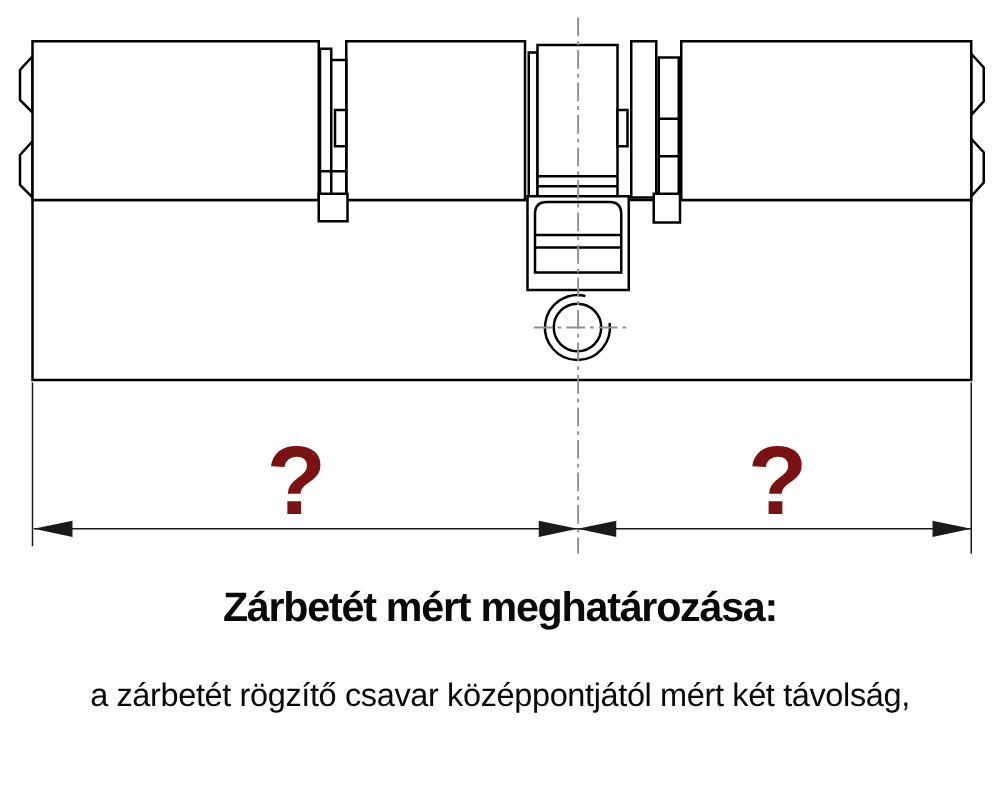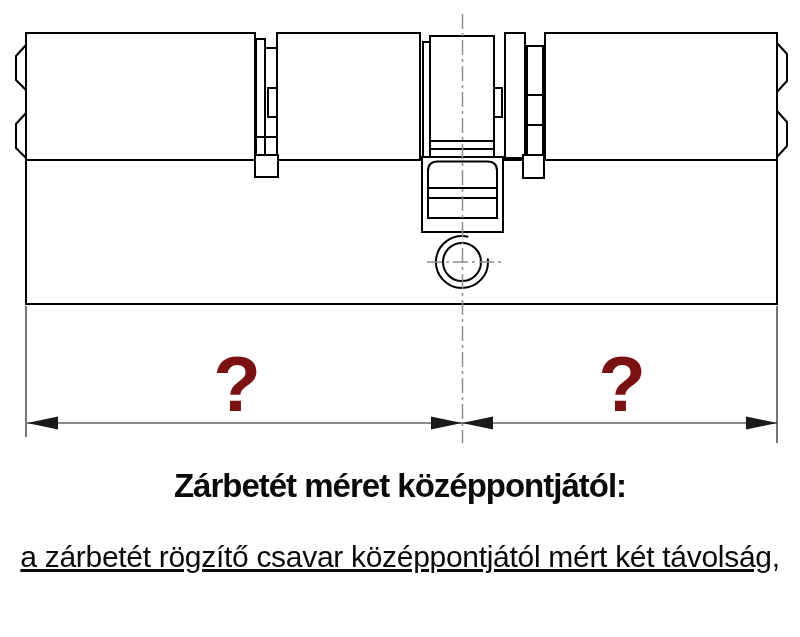--- a/index.html
+++ b/index.html
@@ -61,25 +61,24 @@
   .caption h1 {
     margin: 6px 0 0 0;
     font-size: 33px;
     line-height: 40px;
     font-weight: 700;
     letter-spacing: -1px;
     color: #0a0a0a;
   }
   .caption p {
     margin: 32px 0 0 0;
-    font-size: 30px;
+    font-size: 26px;
     line-height: 37px;
     letter-spacing: -0.3px;
     color: #0a0a0a;
-    text-decoration: underline;
   }
 </style>
 </head>
 <body>
 
 <div class="page">
 
   <svg class="diagram" viewBox="0 0 800 460">
 
     <g>
@@ -156,19 +155,19 @@
         <polygon class="arrowhead" points="462,423 493,416.5 493,429.5"></polygon>
         <polygon class="arrowhead" points="777,423 746,416.5 746,429.5"></polygon>
       </g>
 
       <text class="qmark" x="237" y="411">?</text>
       <text class="qmark" x="622" y="411">?</text>
     </g>
   </svg>
 
   <div class="caption">
-    <h1>Zárbetét méret középpontjától:</h1>
+    <h1>Zárbetét mért meghatározása:</h1>
     <p>
       <span>a zárbetét rögzítő csavar középpontjától mért két távolság,</span><br>
     </p>
   </div>
 
 </div>
 
 </body></html>

